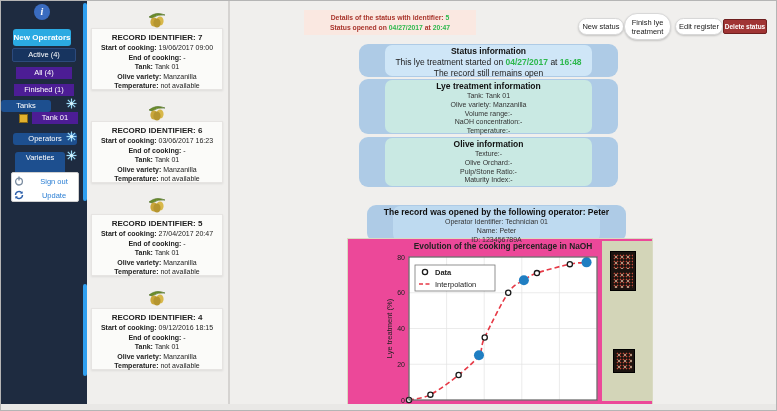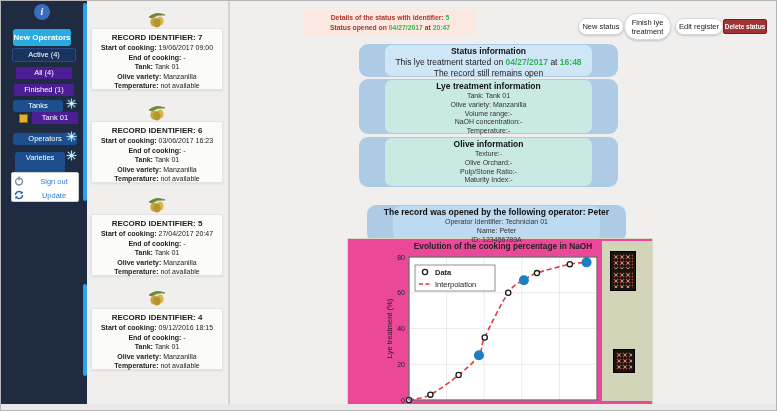--- a/index.html
+++ b/index.html
@@ -14,21 +14,21 @@
             text-align:center;line-height:16px;}
   .sb-btn{position:absolute;color:#fff;text-align:center;cursor:pointer;}
   .sb-new{left:12px;top:28px;width:58px;height:17px;background:#2baae2;border-radius:3px;
           font-size:8px;font-weight:bold;line-height:17px;}
   .sb-active{left:11px;top:47px;width:64px;height:14px;background:#17345f;border:1px solid #2c4a7d;
              border-radius:2px;font-size:7.5px;line-height:12px;}
   .sb-dark{background:#4c1d95;border-radius:0;font-size:7.5px;}
   .sb-all{left:15px;top:66px;width:56px;height:12px;line-height:12px;}
   .sb-finished{left:13px;top:83px;width:60px;height:12px;line-height:12px;}
   .sb-blue{background:#1d4f8f;border-radius:3px;font-size:7.5px;}
-  .sb-tanks{left:12px;top:99px;width:50px;height:12px;line-height:12px;}
+  .sb-tanks{left:0;top:99px;width:50px;height:12px;line-height:12px;}
   .sb-operators{left:12px;top:132px;width:64px;height:12px;line-height:12px;}
   .sb-varieties{left:14px;top:151px;width:50px;height:23px;line-height:12px;}
   .sb-tankitem{left:31px;top:111px;width:46px;height:12px;line-height:12px;}
   .tank-square{position:absolute;left:18px;top:113px;width:9px;height:9px;background:#e2b12e;border:1px solid #8a6a14;}
   .sparkle{position:absolute;width:11px;height:11px;}
   .sb-panel{position:absolute;left:10px;top:171px;width:68px;height:30px;background:#fff;
             border:1px solid #cfcfcf;border-radius:2px;padding:1px 2px;}
   .sb-row{display:flex;align-items:center;height:14px;cursor:pointer;gap:8px;}
   .sb-row .lbl{flex:1;text-align:center;color:#2b7fd4;font-size:7.5px;}
   

